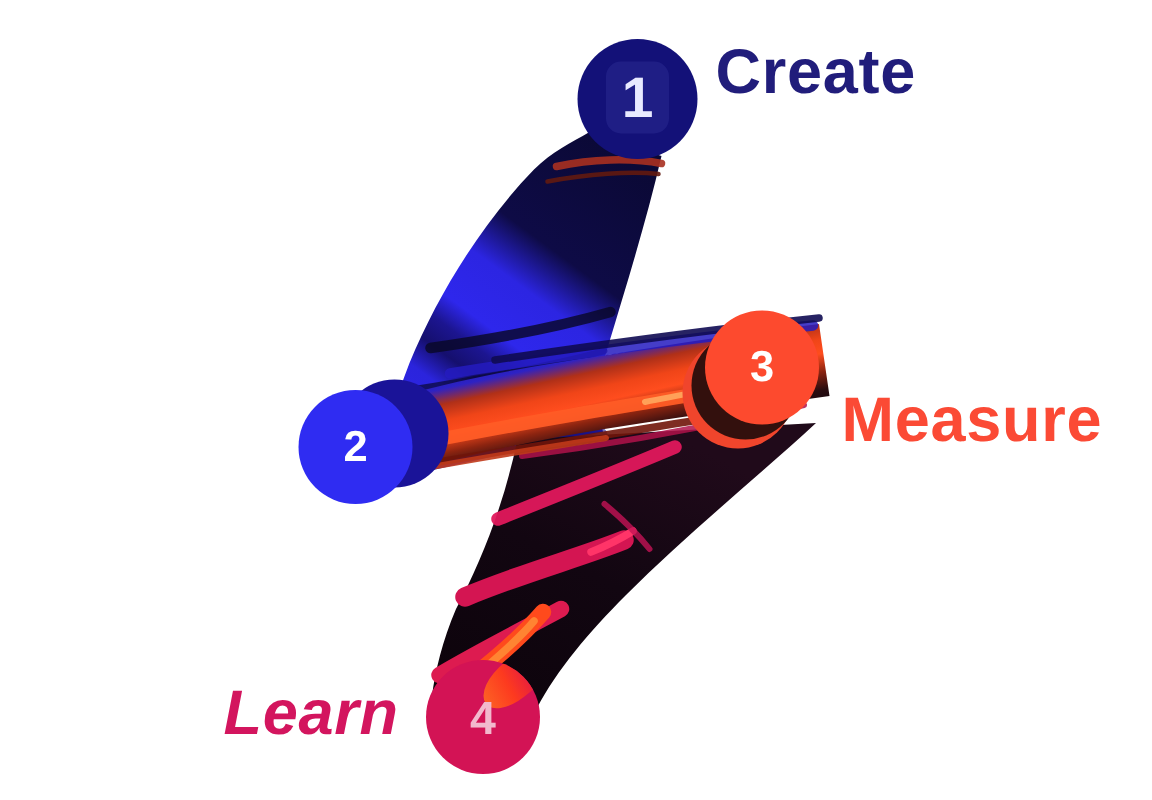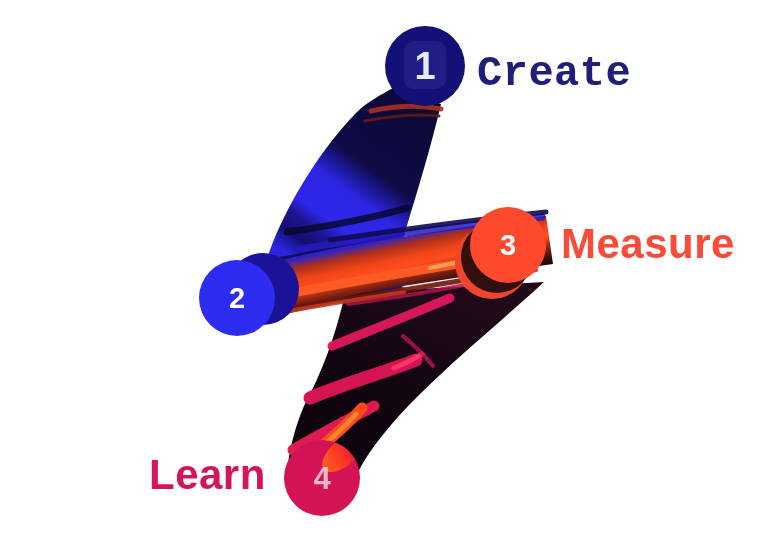--- a/index.html
+++ b/index.html
@@ -43,24 +43,24 @@
   }
   
   #circle-1{left:385px;top:26px;width:80px;height:80px;}
   #circle-1 .num{font-size:38px;}
   #circle-2{left:199px;top:260px;width:76px;height:76px;}
   #circle-2 .num{font-size:29px;}
   #circle-3{left:470px;top:207px;width:76px;height:76px;}
   #circle-3 .num{font-size:29px;}
   #circle-4{left:284px;top:440px;width:76px;height:76px;}
   #circle-4 .num{font-size:31px;}
-  #label-1{left:477px;top:53px;font-family:Liberation Mono, monospace;}
+  #label-1{left:477px;top:27px;}
   #label-2{left:28px;top:278px;}
   #label-3{left:561px;top:223px;}
-  #label-4{left:149px;top:454px;}
+  #label-4{left:149px;top:454px;font-style:italic;}
 </style>
 </head>
 <body>
 
 <div class="stage">
 
   <svg width="768" height="533" viewBox="0 0 768 533" aria-hidden="true">
     <defs>
       <linearGradient id="gBlue" gradientUnits="userSpaceOnUse" x1="420" y1="105" x2="262" y2="320">
         <stop offset="0" stop-color="#0b0936"></stop>
@@ -144,16 +144,16 @@
   <div class="circle" id="circle-3" style="background: rgb(253, 74, 46);">
     <span class="num" style="color: rgb(255, 255, 255);">3</span>
   </div>
 
   <div class="circle" id="circle-4" style="background: rgb(211, 19, 85);">
     <span class="flame"></span>
     <span class="num" style="color: rgb(242, 185, 205);">4</span>
   </div>
 
   <div class="step-label" id="label-1" style="color: rgb(33, 29, 123);">Create</div>
-  <div class="step-label" id="label-3" style="color: rgb(251, 74, 53);">Measure</div>
+  <div class="step-label" id="label-3" style="color: rgb(251, 74, 53); margin-top: 36px;">Measure</div>
   <div class="step-label" id="label-4" style="color: rgb(211, 21, 94);">Learn</div>
 
 </div>
 
 </body></html>

